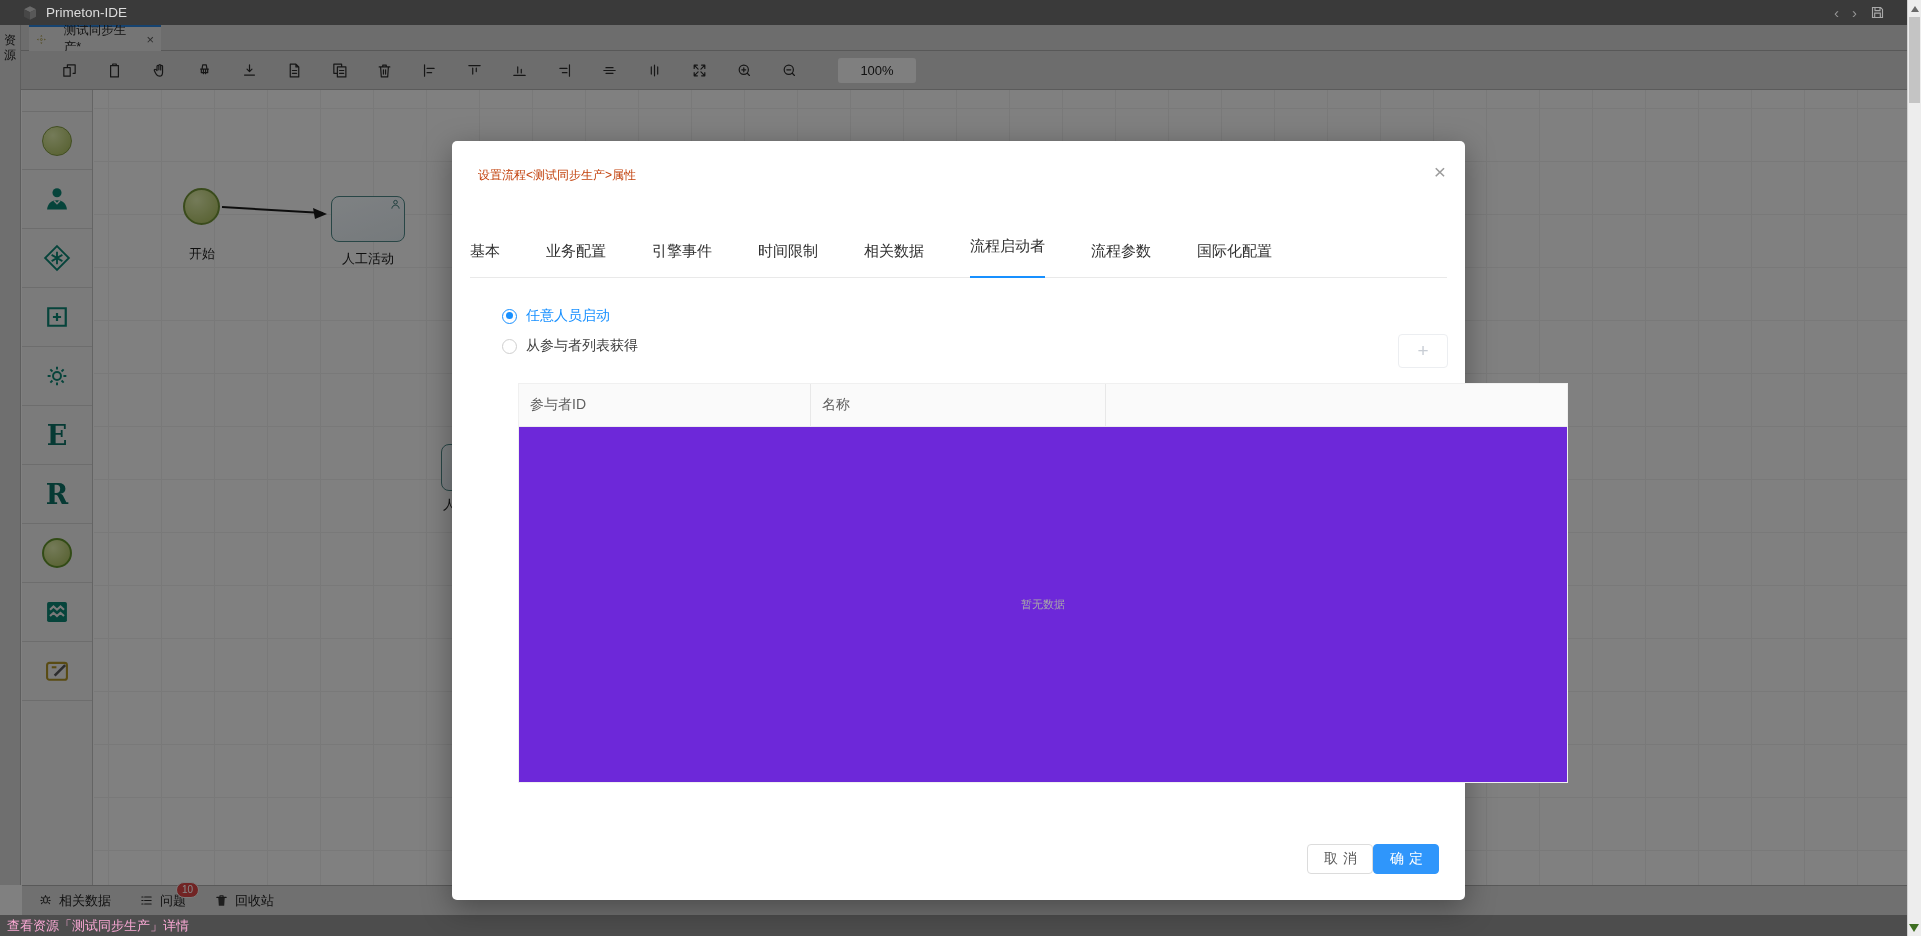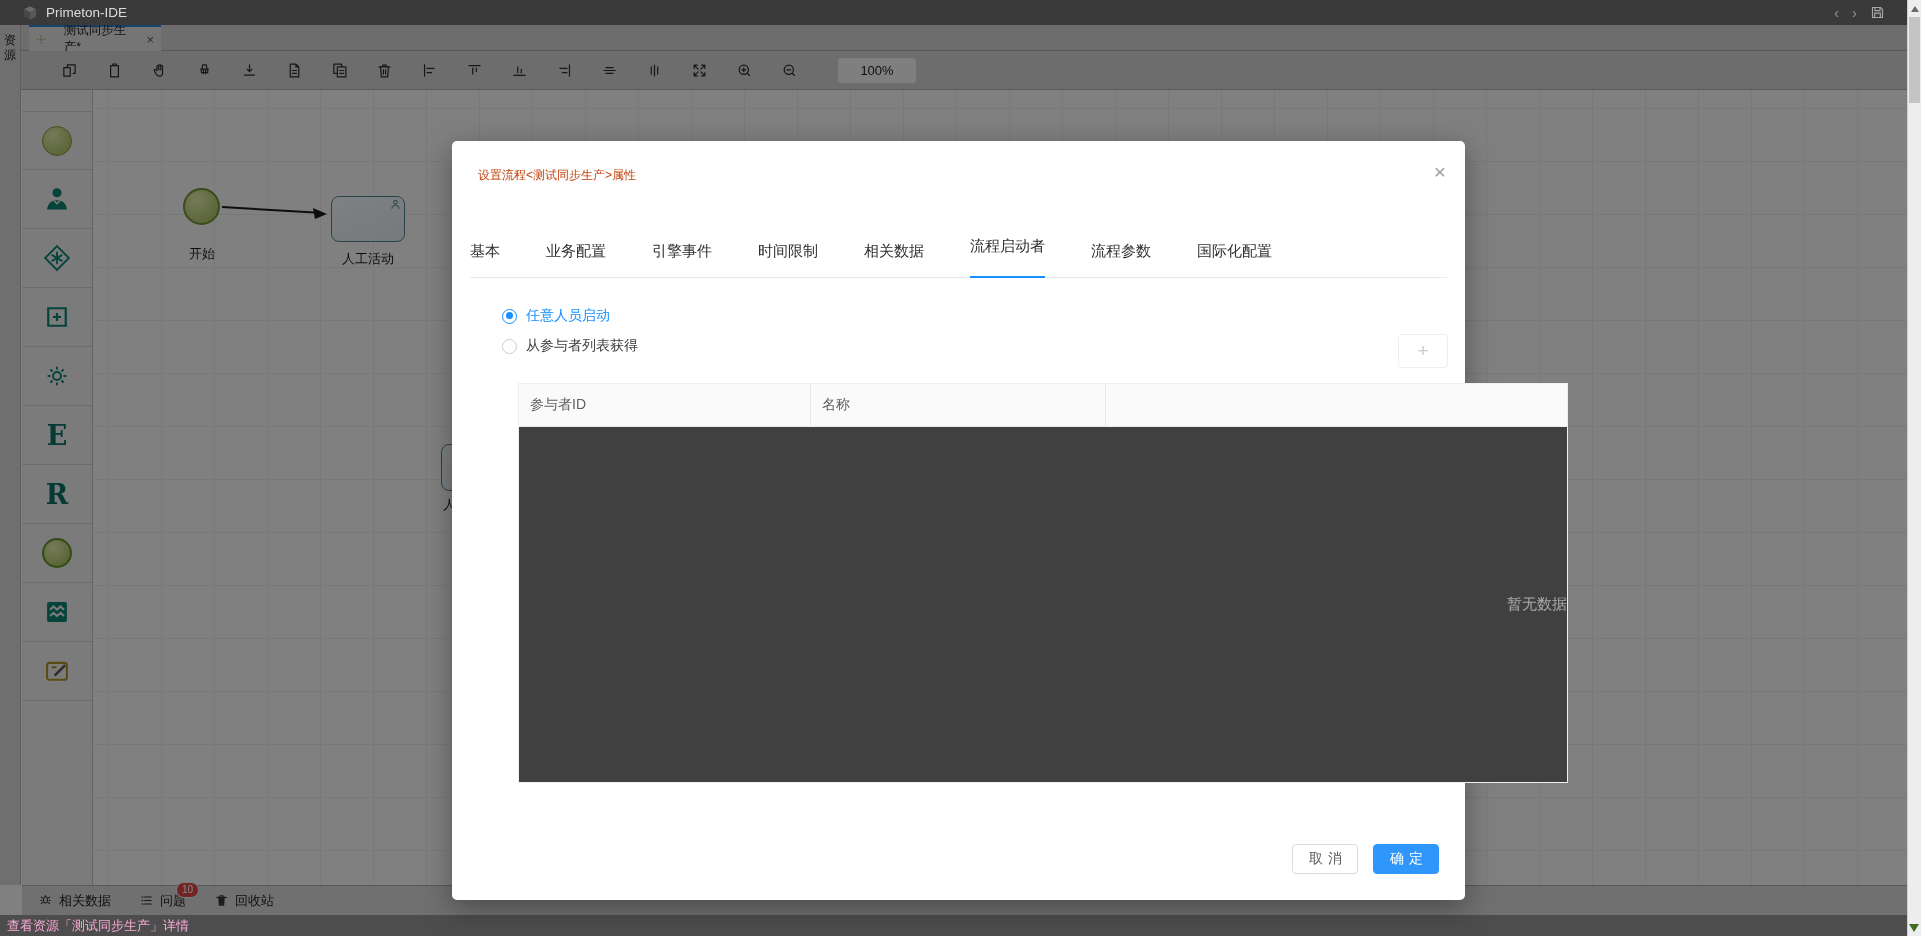--- a/index.html
+++ b/index.html
@@ -103,23 +103,23 @@
   .rdo.sel::after{content:"";display:block;width:7px;height:7px;margin:2.9px;border-radius:50%;background:#1890ff;}
   .plus-btn{position:absolute;left:946px;top:193px;width:50px;height:34px;background:#fff;
             border:1px solid #eceef1;border-radius:4px;color:#c8cdd4;font-size:19px;
             display:flex;align-items:center;justify-content:center;}
   .tbl{position:absolute;left:66px;top:242px;width:1050px;height:400px;border:1px solid #f0f0f0;}
   .tbl-head{height:43px;background:#fafafa;border-bottom:1px solid #ececec;display:flex;align-items:center;}
   .tbl-th{padding-left:11px;font-size:14px;color:#5f5f5f;font-weight:500;height:100%;
           display:flex;align-items:center;border-right:1px solid #e8e8e8;}
   .tbl-th.c1{width:292px;} .tbl-th.c2{width:295px;} .tbl-th.c3{width:290px;}
   .tbl-th.c4{width:43px;border-right:none;}
-  .tbl-body{height:355px;display:flex;align-items:center;justify-content:flex-end;
-            color:#a9a9a9;font-size:15px;background:#404040;}
-  .dlg-footer{position:absolute;right:26px;bottom:26px;display:flex;gap:15px;}
+  .tbl-body{height:355px;display:flex;align-items:center;justify-content:center;
+            color:#a9a9a9;font-size:11px;background:#6d28d9;}
+  .dlg-footer{position:absolute;right:26px;bottom:26px;display:flex;}
   .btn{height:30px;border-radius:4px;font-size:14px;display:flex;align-items:center;
        letter-spacing:5px;padding:0 10px 0 16px;}
   .btn-cancel{background:#fff;border:1px solid #dcdcdc;color:#595959;}
   .btn-ok{background:#2f96fb;border:1px solid #2f96fb;color:#fff;}
 </style>
 </head>
 <body>
 
 <div class="app">
 

